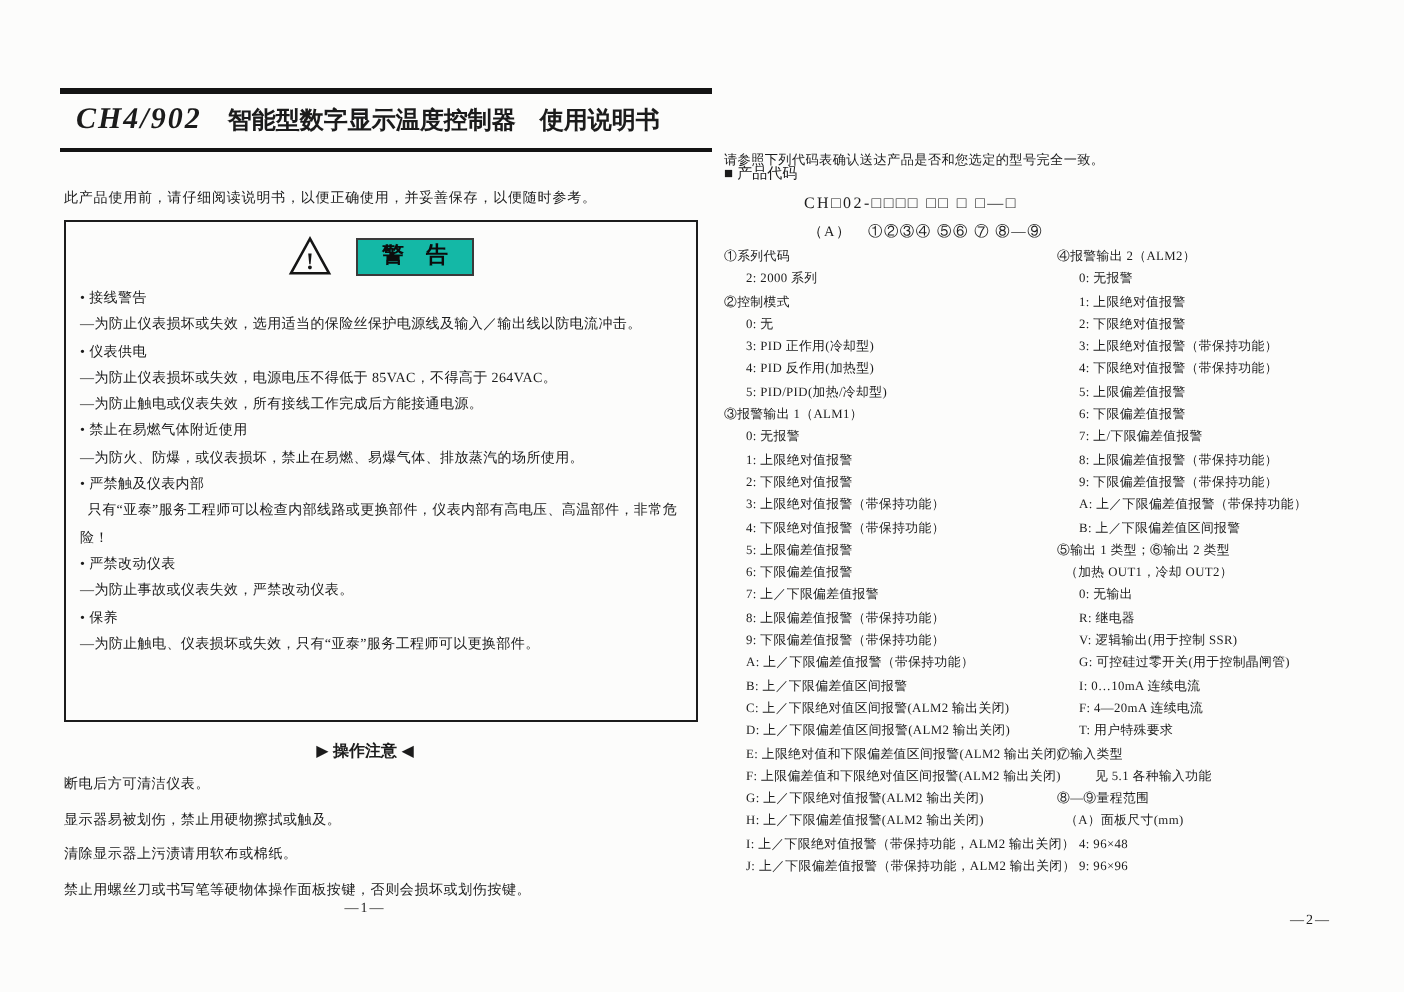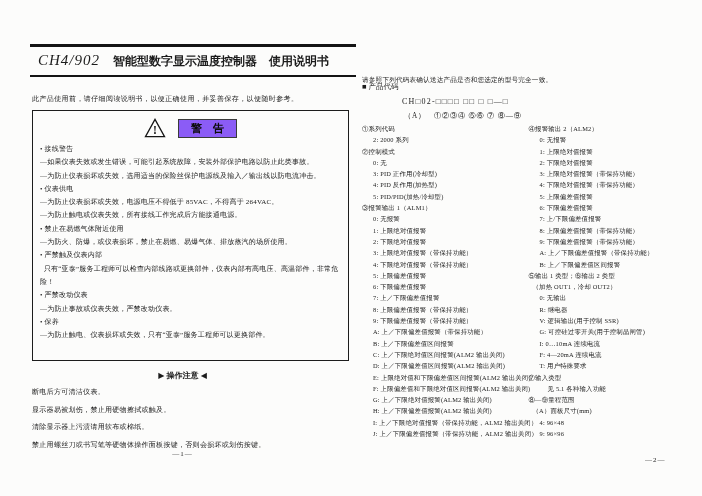--- a/index.html
+++ b/index.html
@@ -10,32 +10,32 @@
   }
   .page{position:absolute;inset:0;}
 
   
   .left-page{position:absolute;left:30px;top:0;width:322px;height:496px;}
   .lp-header{
     position:absolute;top:44px;left:0;width:318px;
     border-top:3px solid #141414;border-bottom:2px solid #141414;
     padding:4px 0 5px 8px;white-space:nowrap;
   }
-  .model{font-style:italic;font-weight:normal;font-size:15px;letter-spacing:1px;margin-top:19px;}
+  .model{font-style:italic;font-weight:bold;font-size:15px;letter-spacing:1px;margin-top:19px;}
   .title-rest{font-weight:bold;font-size:12px;margin-left:9px;font-family:"Liberation Sans","DejaVu Sans",sans-serif;}
   .lp-intro{position:absolute;top:87px;left:2px;font-size:7px;letter-spacing:0.4px;}
   .warn-box{
     position:absolute;top:110px;left:2px;width:301px;height:245px;
     border:1.5px solid #1c1c1c;padding:4px 7px 0 7px;
   }
   .warn-head{text-align:center;height:25px;padding-top:3px;}
   .tri{width:22px;height:20px;vertical-align:middle;margin-right:12px;}
   .badge{
     display:inline-block;vertical-align:middle;
-    background:#8b5cf6;border:1.5px solid #3a3a3a;
+    background:#14b8a6;border:1.5px solid #3a3a3a;
     font-weight:bold;font-size:11px;line-height:14px;
     padding:1px 12px 2px 12px;color:#0c0c0c;
     font-family:"Liberation Sans","DejaVu Sans",sans-serif;
   }
   .wline{font-size:7px;line-height:13.3px;white-space:pre-wrap;letter-spacing:0.2px;}
   .op-title{
     position:absolute;top:370px;left:0;width:305px;text-align:center;
     font-size:8px;font-weight:bold;
     font-family:"Liberation Sans","DejaVu Sans",sans-serif;
   }
@@ -83,21 +83,20 @@
     <div class="warn-box">
       <div class="warn-head">
         <svg class="tri" viewBox="0 0 24 22">
           <path d="M12 1.5 L22.5 20.5 L1.5 20.5 Z" fill="none" stroke="#151515" stroke-width="1.4"></path>
           <text x="12" y="18" text-anchor="middle" font-size="13" font-weight="bold" fill="#151515">!</text>
         </svg><span class="badge">警　告</span>
       </div>
       <div class="warn-lines">
 
       <div class="wline">• 接线警告</div>
-          <div class="wline">—如果仪表失效或发生错误，可能引起系统故障，安装外部保护电路以防止此类事故。</div>
           <div class="wline">—为防止仪表损坏或失效，选用适当的保险丝保护电源线及输入／输出线以防电流冲击。</div>
           <div class="wline">• 仪表供电</div>
           <div class="wline">—为防止仪表损坏或失效，电源电压不得低于 85VAC，不得高于 264VAC。</div>
           <div class="wline">—为防止触电或仪表失效，所有接线工作完成后方能接通电源。</div>
           <div class="wline">• 禁止在易燃气体附近使用</div>
           <div class="wline">—为防火、防爆，或仪表损坏，禁止在易燃、易爆气体、排放蒸汽的场所使用。</div>
           <div class="wline">• 严禁触及仪表内部</div>
           <div class="wline">  只有“亚泰”服务工程师可以检查内部线路或更换部件，仪表内部有高电压、高温部件，非常危险！</div>
           <div class="wline">• 严禁改动仪表</div>
           <div class="wline">—为防止事故或仪表失效，严禁改动仪表。</div>

